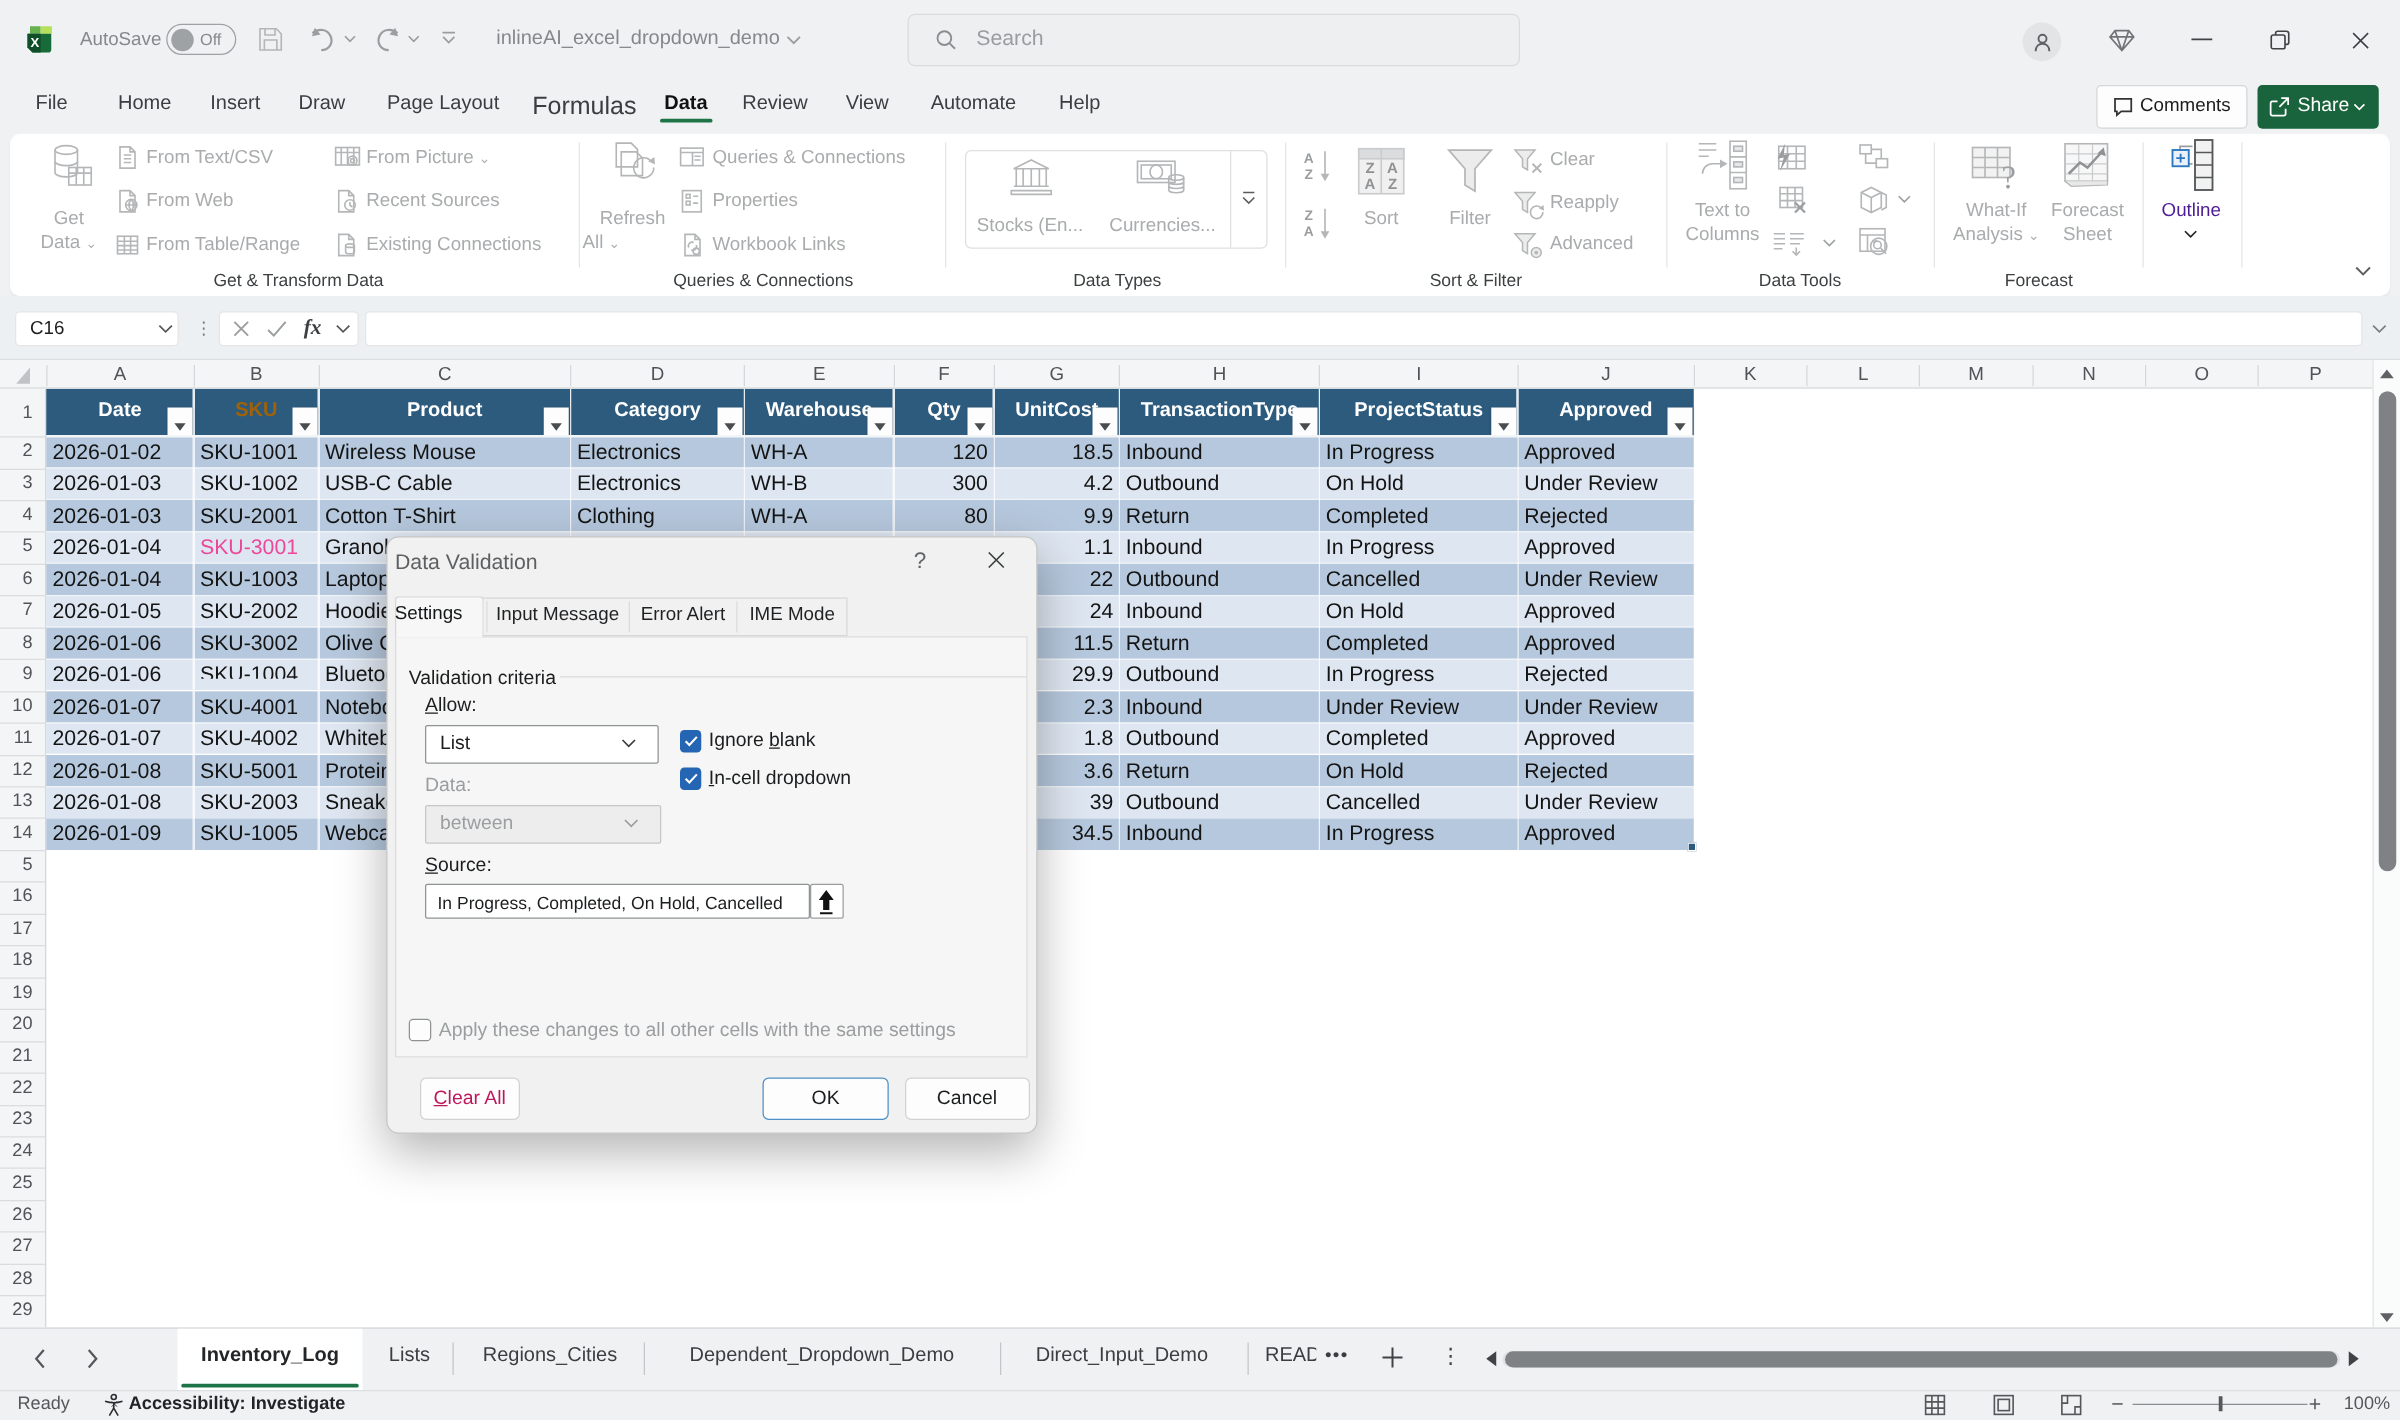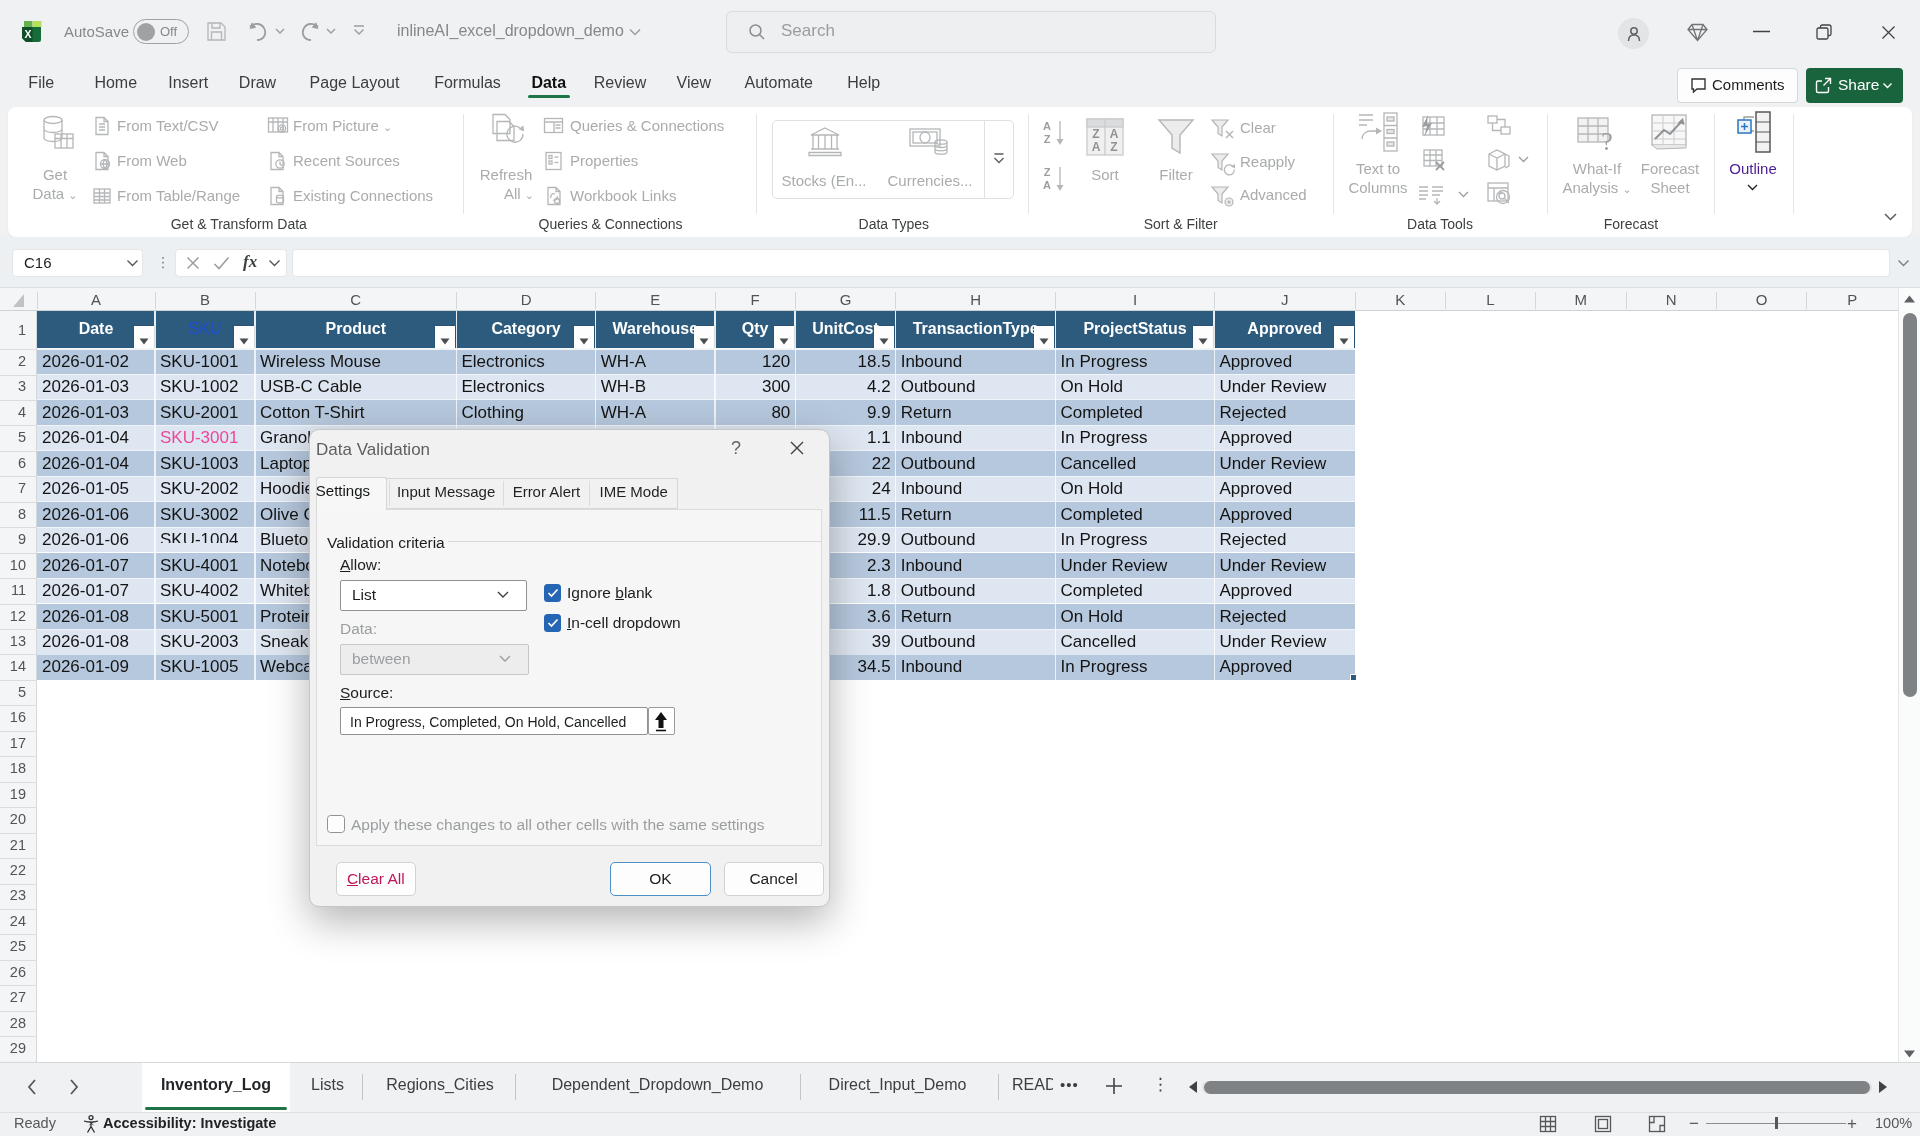--- a/index.html
+++ b/index.html
@@ -69,21 +69,21 @@
 </svg>
 <svg class="a" style="left:1881px;top:25px" width="15" height="15" viewBox="0 0 15 15">
  <path d="M1.5 1.5 L13.5 13.5 M13.5 1.5 L1.5 13.5" stroke="#404345" stroke-width="1.3"></path>
 </svg>
 
 <div class="a" style="left:17.5px;top:74px;width:47.5px;text-align:center;font-size:16px;color:#3b3e40">File</div>
 <div class="a" style="left:82.5px;top:74px;width:66.5px;text-align:center;font-size:16px;color:#3b3e40">Home</div>
 <div class="a" style="left:156.5px;top:74px;width:63.5px;text-align:center;font-size:16px;color:#3b3e40">Insert</div>
 <div class="a" style="left:227.5px;top:74px;width:60.0px;text-align:center;font-size:16px;color:#3b3e40">Draw</div>
 <div class="a" style="left:296.5px;top:74px;width:116.0px;text-align:center;font-size:16px;color:#3b3e40">Page Layout</div>
-<div class="a" style="left:420px;top:74px;width:95px;text-align:center;font-size:16px;color:#3b3e40">Formulas</div>
+<div class="a" style="left:420px;top:74px;width:95px;text-align:center;font-size:20px;color:#3b3e40">Formulas</div>
 <div class="a" style="left:520px;top:74px;width:57.5px;text-align:center;font-size:16px;font-weight:bold;color:#111">Data</div>
 <div class="a" style="left:528px;top:95px;width:41.5px;height:3.2px;background:#1e7446;border-radius:2px"></div>
 <div class="a" style="left:582.5px;top:74px;width:75.0px;text-align:center;font-size:16px;color:#3b3e40">Review</div>
 <div class="a" style="left:665px;top:74px;width:57.5px;text-align:center;font-size:16px;color:#3b3e40">View</div>
 <div class="a" style="left:730px;top:74px;width:97.5px;text-align:center;font-size:16px;color:#3b3e40">Automate</div>
 <div class="a" style="left:835px;top:74px;width:57.5px;text-align:center;font-size:16px;color:#3b3e40">Help</div>
 
 <div class="a" style="left:1677px;top:68px;width:121px;height:35px;background:#fdfdfd;border:1px solid #d4d6d8;border-radius:4px"></div>
 <svg class="a" style="left:1690px;top:77px" width="18" height="17" viewBox="0 0 18 17">
  <path fill="none" stroke="#333" stroke-width="1.4" d="M2 2 h13 v10 h-8 l-3.5 3 v-3 H2 z"></path>
@@ -161,21 +161,21 @@
     <path class="ico" d="M9.5 10.5 v5 c0 .9 1.6 1.5 3.5 1.5 s3.5 -.6 3.5 -1.5 v-5"></path>
   </svg>
 <div class="a gray" style="left:293px;top:187px;font-size:15px">Existing Connections</div>
 <svg class="a" style="left:487px;top:113px" width="42" height="46" viewBox="0 0 42 46">
  <path class="ico" d="M6 1.5 h12 l5 5 v14 h-17 z"></path>
  <path class="ico" d="M10 8.5 h12 l5 5 v14 h-17 z" fill="#fff"></path>
  <path class="ico" stroke-width="1.6" d="M33 15 a8 8 0 1 0 3 6"></path>
  <path fill="#b4b6b8" d="M36.5 12.5 l0.5 6 l-5.5 -2.5 z"></path>
 </svg>
 <div class="a gray" style="left:478px;top:166px;width:56px;text-align:center;font-size:15px">Refresh</div>
-<div class="a gray" style="left:478px;top:185px;width:56px;text-align:right;font-size:15px">All <span style="font-size:11px">⌄</span></div>
+<div class="a gray" style="left:466px;top:185px;width:56px;text-align:left;font-size:15px">All <span style="font-size:11px">⌄</span></div>
 <svg class="a" style="left:543px;top:117px" width="21" height="19" viewBox="0 0 21 19">
  <rect x="1.5" y="1.5" width="18" height="14" class="ico"></rect>
     <path class="ico" d="M1.5 5 h18 M11 5 v10.5"></path>
  <path class="ico" d="M12.5 8 h5 M12.5 11 h5"></path>
   </svg>
 <div class="a gray" style="left:570px;top:117px;font-size:15px">Queries &amp; Connections</div>
 <svg class="a" style="left:544px;top:151px" width="19" height="20" viewBox="0 0 19 20">
  <rect x="2" y="1.5" width="15" height="17" class="ico"></rect>
  <rect x="5" y="4.5" width="3" height="3" class="ico"></rect>
     <path class="ico" d="M10.5 6 h4"></path>
@@ -447,21 +447,21 @@
 <div class="a" style="left:0px;top:648.8px;width:26px;height:25.4px;line-height:25.4px;text-align:right;font-size:14.5px;color:#505456">26</div>
 <div class="a" style="left:0px;top:674.2px;width:37px;height:1px;background:#dadcde"></div>
 <div class="a" style="left:0px;top:674.2px;width:26px;height:25.4px;line-height:25.4px;text-align:right;font-size:14.5px;color:#505456">27</div>
 <div class="a" style="left:0px;top:699.7px;width:37px;height:1px;background:#dadcde"></div>
 <div class="a" style="left:0px;top:699.7px;width:26px;height:25.4px;line-height:25.4px;text-align:right;font-size:14.5px;color:#505456">28</div>
 <div class="a" style="left:0px;top:725.1px;width:37px;height:1px;background:#dadcde"></div>
 <div class="a" style="left:0px;top:725.2px;width:26px;height:25.4px;line-height:25.4px;text-align:right;font-size:14.5px;color:#505456">29</div>
 <div class="a" style="left:0px;top:750.6px;width:37px;height:1px;background:#dadcde"></div>
 <div class="a" style="left:37px;top:0px;width:1318px;height:38.0px;background:#2d5b7e"></div>
 <div class="a" style="left:37px;top:0px;width:118px;height:38.0px;line-height:36px;text-align:center;font-size:16px;font-weight:bold;color:#fff;overflow:hidden;white-space:nowrap">Date</div>
-<div class="a" style="left:155px;top:0px;width:100px;height:38.0px;line-height:36px;text-align:center;font-size:16px;font-weight:normal;color:#1d4ed8;overflow:hidden;white-space:nowrap">SKU</div>
+<div class="a" style="left:155px;top:0px;width:100px;height:38.0px;line-height:36px;text-align:center;font-size:16px;font-weight:bold;color:#a16207;overflow:hidden;white-space:nowrap">SKU</div>
 <div class="a" style="left:255px;top:0px;width:201.5px;height:38.0px;line-height:36px;text-align:center;font-size:16px;font-weight:bold;color:#fff;overflow:hidden;white-space:nowrap">Product</div>
 <div class="a" style="left:456.5px;top:0px;width:139.20000000000005px;height:38.0px;line-height:36px;text-align:center;font-size:16px;font-weight:bold;color:#fff;overflow:hidden;white-space:nowrap">Category</div>
 <div class="a" style="left:595.7px;top:0px;width:119.29999999999995px;height:38.0px;line-height:36px;text-align:center;font-size:16px;font-weight:bold;color:#fff;overflow:hidden;white-space:nowrap">Warehouse</div>
 <div class="a" style="left:715px;top:0px;width:80.29999999999995px;height:38.0px;line-height:36px;text-align:center;font-size:16px;font-weight:bold;color:#fff;overflow:hidden;white-space:nowrap">Qty</div>
 <div class="a" style="left:795.3px;top:0px;width:100.40000000000009px;height:38.0px;line-height:36px;text-align:center;font-size:16px;font-weight:bold;color:#fff;overflow:hidden;white-space:nowrap">UnitCost</div>
 <div class="a" style="left:895.7px;top:0px;width:159.89999999999986px;height:38.0px;line-height:36px;text-align:center;font-size:16px;font-weight:bold;color:#fff;overflow:hidden;white-space:nowrap">TransactionType</div>
 <div class="a" style="left:1055.6px;top:0px;width:158.80000000000018px;height:38.0px;line-height:36px;text-align:center;font-size:16px;font-weight:bold;color:#fff;overflow:hidden;white-space:nowrap">ProjectStatus</div>
 <div class="a" style="left:1214.4px;top:0px;width:140.5999999999999px;height:38.0px;line-height:36px;text-align:center;font-size:16px;font-weight:bold;color:#fff;overflow:hidden;white-space:nowrap">Approved</div>
 <div class="a" style="left:154.0px;top:0px;width:1.6px;height:38.0px;background:#e8edf2"></div>
 <div class="a" style="left:254.0px;top:0px;width:1.6px;height:38.0px;background:#e8edf2"></div>

